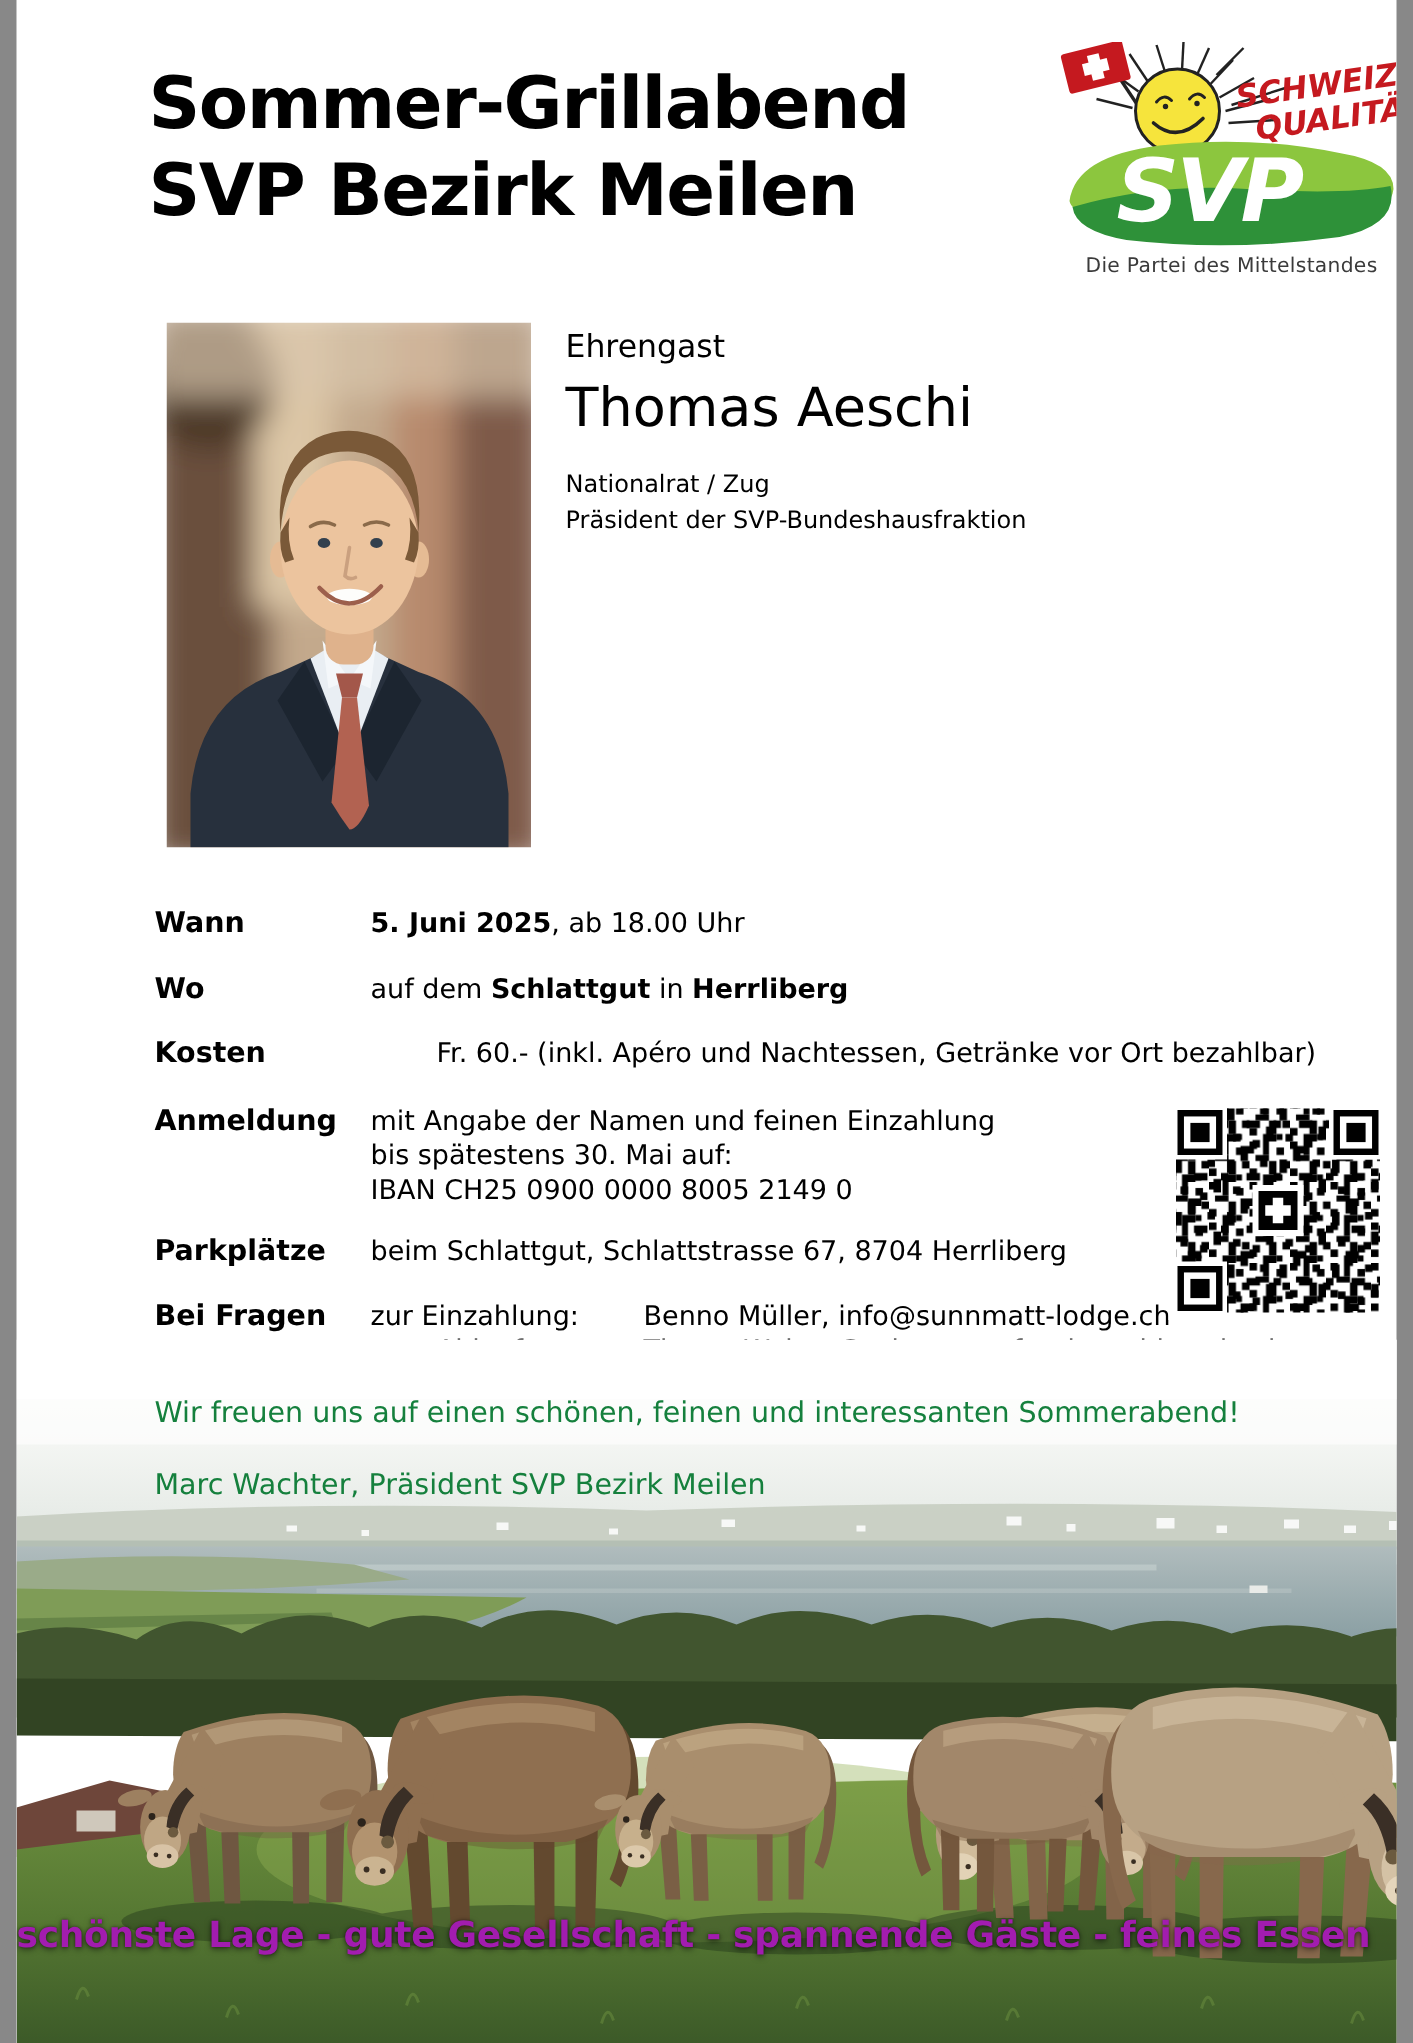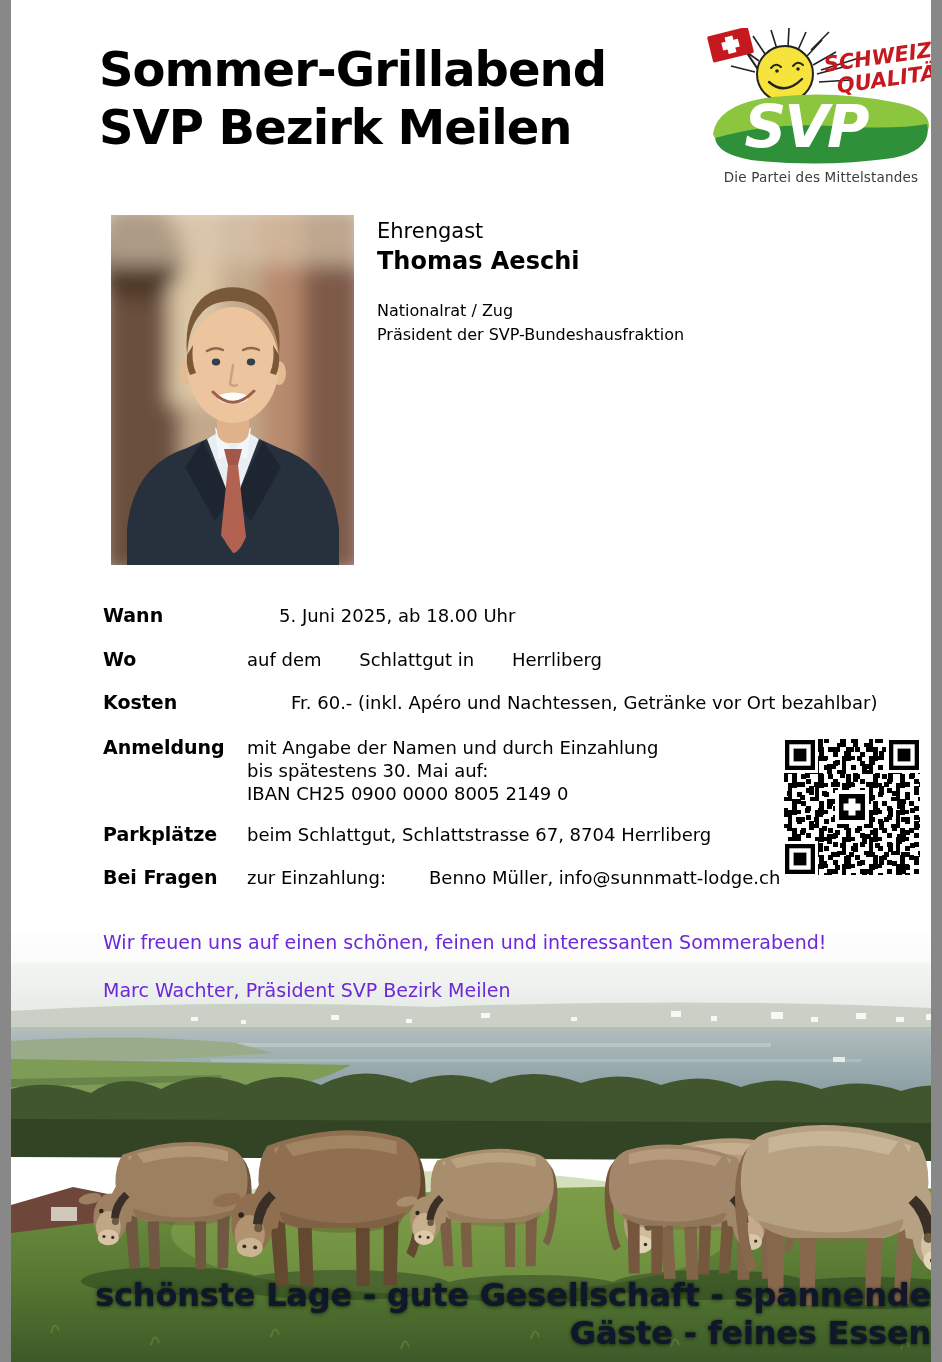--- a/index.html
+++ b/index.html
@@ -17,38 +17,38 @@
   .logo{position:absolute;left:690px;top:28px;width:240px;}
   .logo-tagline{
     width:240px;text-align:center;margin-top:1px;
     font-size:13.5px;font-weight:normal;color:#3b3b3b;letter-spacing:.2px;
   }
   
   .portrait{position:absolute;left:100px;top:215px;width:243px;height:350px;overflow:hidden;}
   
   .guest{position:absolute;left:366px;top:219px;}
   .guest-label{font-size:21px;line-height:24px;}
-  .guest-name{font-size:24px;line-height:34px;font-weight:bold;margin-top:1px;}
+  .guest-name{font-size:36px;line-height:34px;font-weight:normal;margin-top:13px;}
   .guest-roles{margin-top:21px;font-size:16px;line-height:24px;}
   
   .row{position:absolute;left:92px;width:800px;display:flex;font-size:18px;line-height:23px;}
   .row .lbl{flex:0 0 144px;font-weight:bold;font-size:19px;}
   .row .val{flex:1;}
-  .b{font-weight:normal;margin-left:32px;}
+  .b{font-weight:bold;}
   .kv{display:flex;gap:28px;}
   .kv .k{flex:0 0 154px;}
   
   .qr{position:absolute;left:768px;top:734px;width:146px;height:146px;background:#fff;}
   
-  .closing-line{position:absolute;left:92px;font-size:19px;line-height:24px;color:#6d28d9;}
+  .closing-line{position:absolute;left:92px;font-size:19px;line-height:24px;color:#15803d;}
   
   .landscape{position:absolute;left:0;top:893px;width:942px;height:469px;}
   .banner{
-    position:absolute;left:0;right:0;top:1276px;text-align:right;
-    font-size:32px;font-weight:bold;color:#0f172a;letter-spacing:-.2px;
+    position:absolute;left:0;right:0;top:1276px;text-align:left;
+    font-size:24px;font-weight:bold;color:#a21caf;letter-spacing:-.2px;
     text-shadow:0 1px 4px rgba(0,0,0,.55),0 0 2px rgba(0,0,0,.4);
   }
 </style>
 </head>
 <body>
 
 <div id="page">
 
   <div class="title">
     <div>Sommer-Grillabend</div>
@@ -173,21 +173,21 @@
   </div>
 
   <div class="row" style="top:691px;gap:44px;">
     <div class="lbl">Kosten</div>
     <div class="val">Fr. 60.- (inkl. Apéro und Nachtessen, Getränke vor Ort bezahlbar)</div>
   </div>
 
   <div class="row" style="top:736px;">
     <div class="lbl">Anmeldung</div>
     <div class="val">
-      <div>mit Angabe der Namen und durch Einzahlung</div>
+      <div>mit Angabe der Namen und feinen Einzahlung</div>
       <div>bis spätestens 30. Mai auf:</div>
       <div>IBAN CH25 0900 0000 8005 2149 0</div>
     </div>
   </div>
 
   <div class="row" style="top:823px;">
     <div class="lbl">Parkplätze</div>
     <div class="val">beim Schlattgut, Schlattstrasse 67, 8704 Herrliberg</div>
   </div>
 

